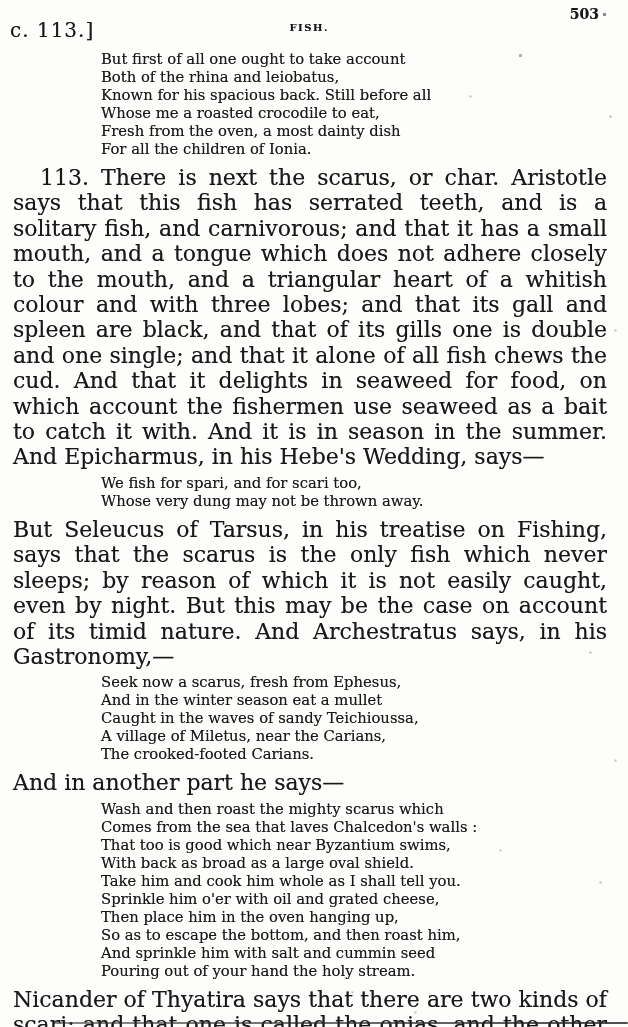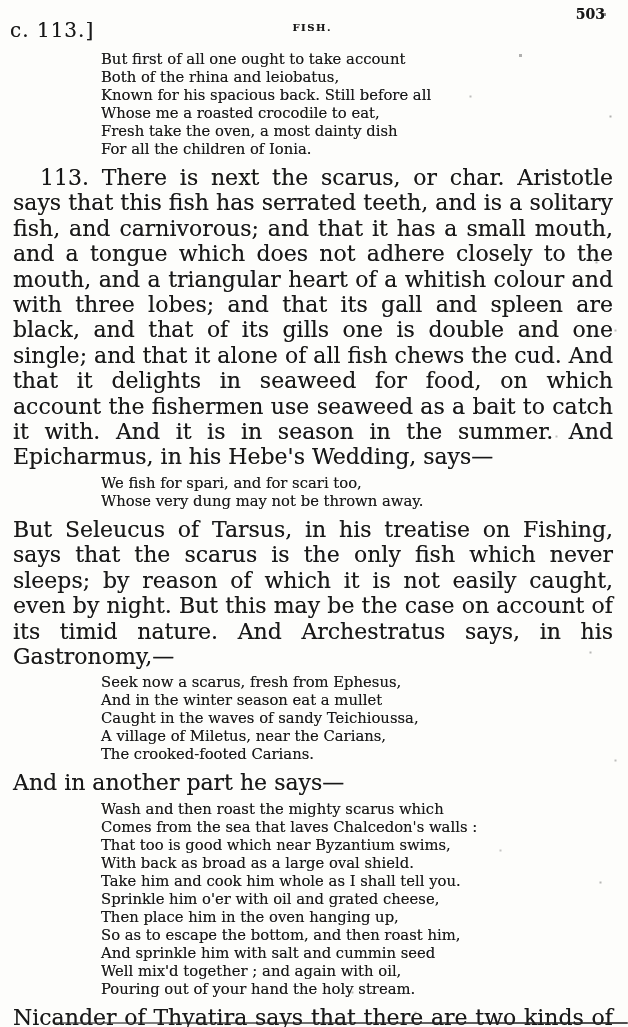--- a/index.html
+++ b/index.html
@@ -5,21 +5,21 @@
   html, body {
     margin: 0;
     padding: 0;
     background: #ffffff;
   }
   .page {
     position: relative;
     width: 628px;
     height: 1027px;
     box-sizing: border-box;
-    padding: 8px 15px 0 13px;
+    padding: 8px 21px 0 13px;
     background: #fdfdfb;
     color: #181818;
     font-family: "DejaVu Serif", "Liberation Serif", serif;
     overflow: hidden;
     text-shadow: 0 0 0.5px rgba(25,25,25,0.55);
   }
   .page-header {
     position: relative;
     height: 38px;
   }
@@ -111,21 +111,21 @@
     <span class="hdr-page">503</span>
   </header>
 
   <main class="page-body">
 
   <div class="verse">
         <div class="verse-line">But first of all one ought to take account</div>
         <div class="verse-line">Both of the rhina and leiobatus,</div>
         <div class="verse-line">Known for his spacious back.  Still before all</div>
         <div class="verse-line">Whose me a roasted crocodile to eat,</div>
-        <div class="verse-line">Fresh take the oven, a most dainty dish</div>
+        <div class="verse-line">Fresh from the oven, a most dainty dish</div>
         <div class="verse-line">For all the children of Ionia.</div>
       </div>
       <p class="para first-indent">113. There is next the scarus, or char.  Aristotle says that this fish has serrated teeth, and is a solitary fish, and carnivorous; and that it has a small mouth, and a tongue which does not adhere closely to the mouth, and a triangular heart of a whitish colour and with three lobes; and that its gall and spleen are black, and that of its gills one is double and one single; and that it alone of all fish chews the cud.  And that it delights in seaweed for food, on which account the fishermen use seaweed as a bait to catch it with.  And it is in season in the summer.  And Epicharmus, in his Hebe's Wedding, says—</p>
       <div class="verse">
         <div class="verse-line">We fish for spari, and for scari too,</div>
         <div class="verse-line">Whose very dung may not be thrown away.</div>
       </div>
       <p class="para">But Seleucus of Tarsus, in his treatise on Fishing, says that the scarus is the only fish which never sleeps; by reason of which it is not easily caught, even by night.  But this may be the case on account of its timid nature.  And Archestratus says, in his Gastronomy,—</p>
       <div class="verse">
         <div class="verse-line">Seek now a scarus, fresh from Ephesus,</div>
@@ -138,20 +138,19 @@
       <div class="verse">
         <div class="verse-line">Wash and then roast the mighty scarus which</div>
         <div class="verse-line">Comes from the sea that laves Chalcedon's walls :</div>
         <div class="verse-line">That too is good which near Byzantium swims,</div>
         <div class="verse-line">With back as broad as a large oval shield.</div>
         <div class="verse-line">Take him and cook him whole as I shall tell you.</div>
         <div class="verse-line">Sprinkle him o'er with oil and grated cheese,</div>
         <div class="verse-line">Then place him in the oven hanging up,</div>
         <div class="verse-line">So as to escape the bottom, and then roast him,</div>
         <div class="verse-line">And sprinkle him with salt and cummin seed</div>
-        <div class="verse-line">Well mix'd together ; and again with oil,</div>
         <div class="verse-line">Pouring out of your hand the holy stream.</div>
       </div>
       <p class="para">Nicander of Thyatira says that there are two kinds of scari; and that one is called the onias, and the other the æolus.</p>
     </main>
 
   <div class="bottom-edge"></div>
 </div>
 
 </body></html>

